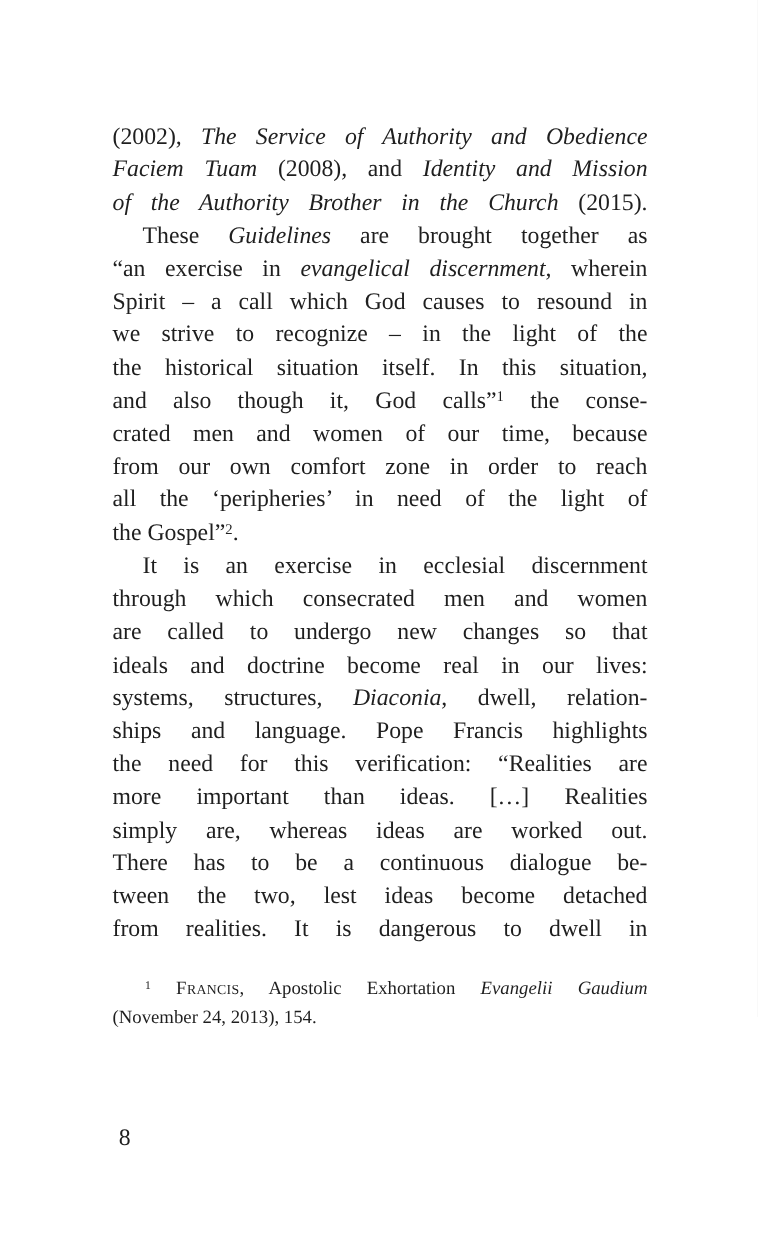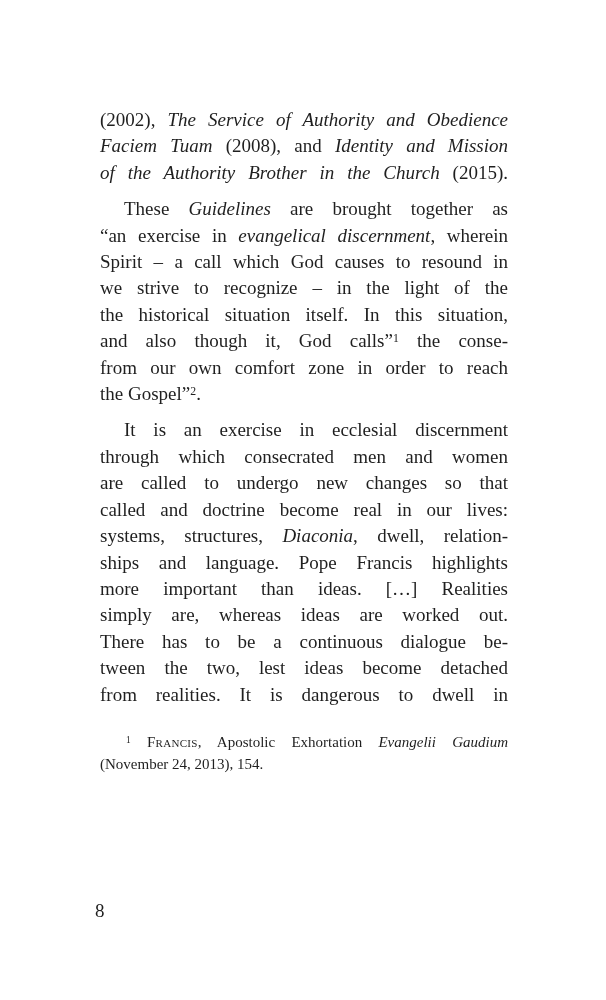--- a/index.html
+++ b/index.html
@@ -12,21 +12,21 @@
     overflow: hidden;
     font-family: "Liberation Serif", "DejaVu Serif", serif;
     color: #1f1f1f;
   }
   .textblock {
     position: absolute;
     left: 90px;
     top: 97px;
     width: 428px;
   }
-  .para { margin: 10px; padding: 0; }
+  .para { margin: 0; padding: 0; }
   #body .ln {
     font-size: 19px;
     line-height: 26.4px;
     text-align: left;
   }
   #footnotes { margin-top: 23px; }
   #footnotes .ln {
     font-size: 15px;
     line-height: 22.5px;
     text-align: left;
@@ -65,30 +65,33 @@
           <div class="ln just"><span class="it">Faciem Tuam</span><span> (2008), and </span><span class="it">Identity and Mission</span></div>
           <div class="ln just"><span class="it">of the Authority Brother in the Church</span><span> (2015).</span></div>
         </div>
         <div class="para">
           <div class="ln just ind"><span>These </span><span class="it">Guidelines</span><span> are brought together as</span></div>
           <div class="ln just"><span>“an exercise in </span><span class="it">evangelical discernment</span><span>, wherein</span></div>
           <div class="ln just"><span>Spirit – a call which God causes to resound in</span></div>
           <div class="ln just"><span>we strive to recognize – in the light of the</span></div>
           <div class="ln just"><span>the historical situation itself. In this situation,</span></div>
           <div class="ln just"><span>and also though it, God calls”</span><span class="sup">1</span><span> the conse-</span></div>
+          <div class="ln just"><span>crated men and women of our time, because</span></div>
           <div class="ln just"><span>from our own comfort zone in order to reach</span></div>
+          <div class="ln just"><span>all the ‘peripheries’ in need of the light of</span></div>
           <div class="ln"><span>the Gospel”</span><span class="sup">2</span><span>.</span></div>
         </div>
         <div class="para">
           <div class="ln just ind"><span>It is an exercise in ecclesial discernment</span></div>
           <div class="ln just"><span>through which consecrated men and women</span></div>
           <div class="ln just"><span>are called to undergo new changes so that</span></div>
-          <div class="ln just"><span>called and doctrine become real in our lives:</span></div>
+          <div class="ln just"><span>ideals and doctrine become real in our lives:</span></div>
           <div class="ln just"><span>systems, structures, </span><span class="it">Diaconia</span><span>, dwell, relation-</span></div>
           <div class="ln just"><span>ships and language. Pope Francis highlights</span></div>
+          <div class="ln just"><span>the need for this verification: “Realities are</span></div>
           <div class="ln just"><span>more important than ideas. […] Realities</span></div>
           <div class="ln just"><span>simply are, whereas ideas are worked out.</span></div>
           <div class="ln just"><span>There has to be a continuous dialogue be-</span></div>
           <div class="ln just"><span>tween the two, lest ideas become detached</span></div>
           <div class="ln just"><span>from realities. It is dangerous to dwell in</span></div>
         </div>
       </div>
     <div id="footnotes">
         <div class="para">
           <div class="ln just ind"><span class="sup">1</span><span> </span><span class="sc">Francis</span><span>, Apostolic Exhortation </span><span class="it">Evangelii Gaudium</span></div>

